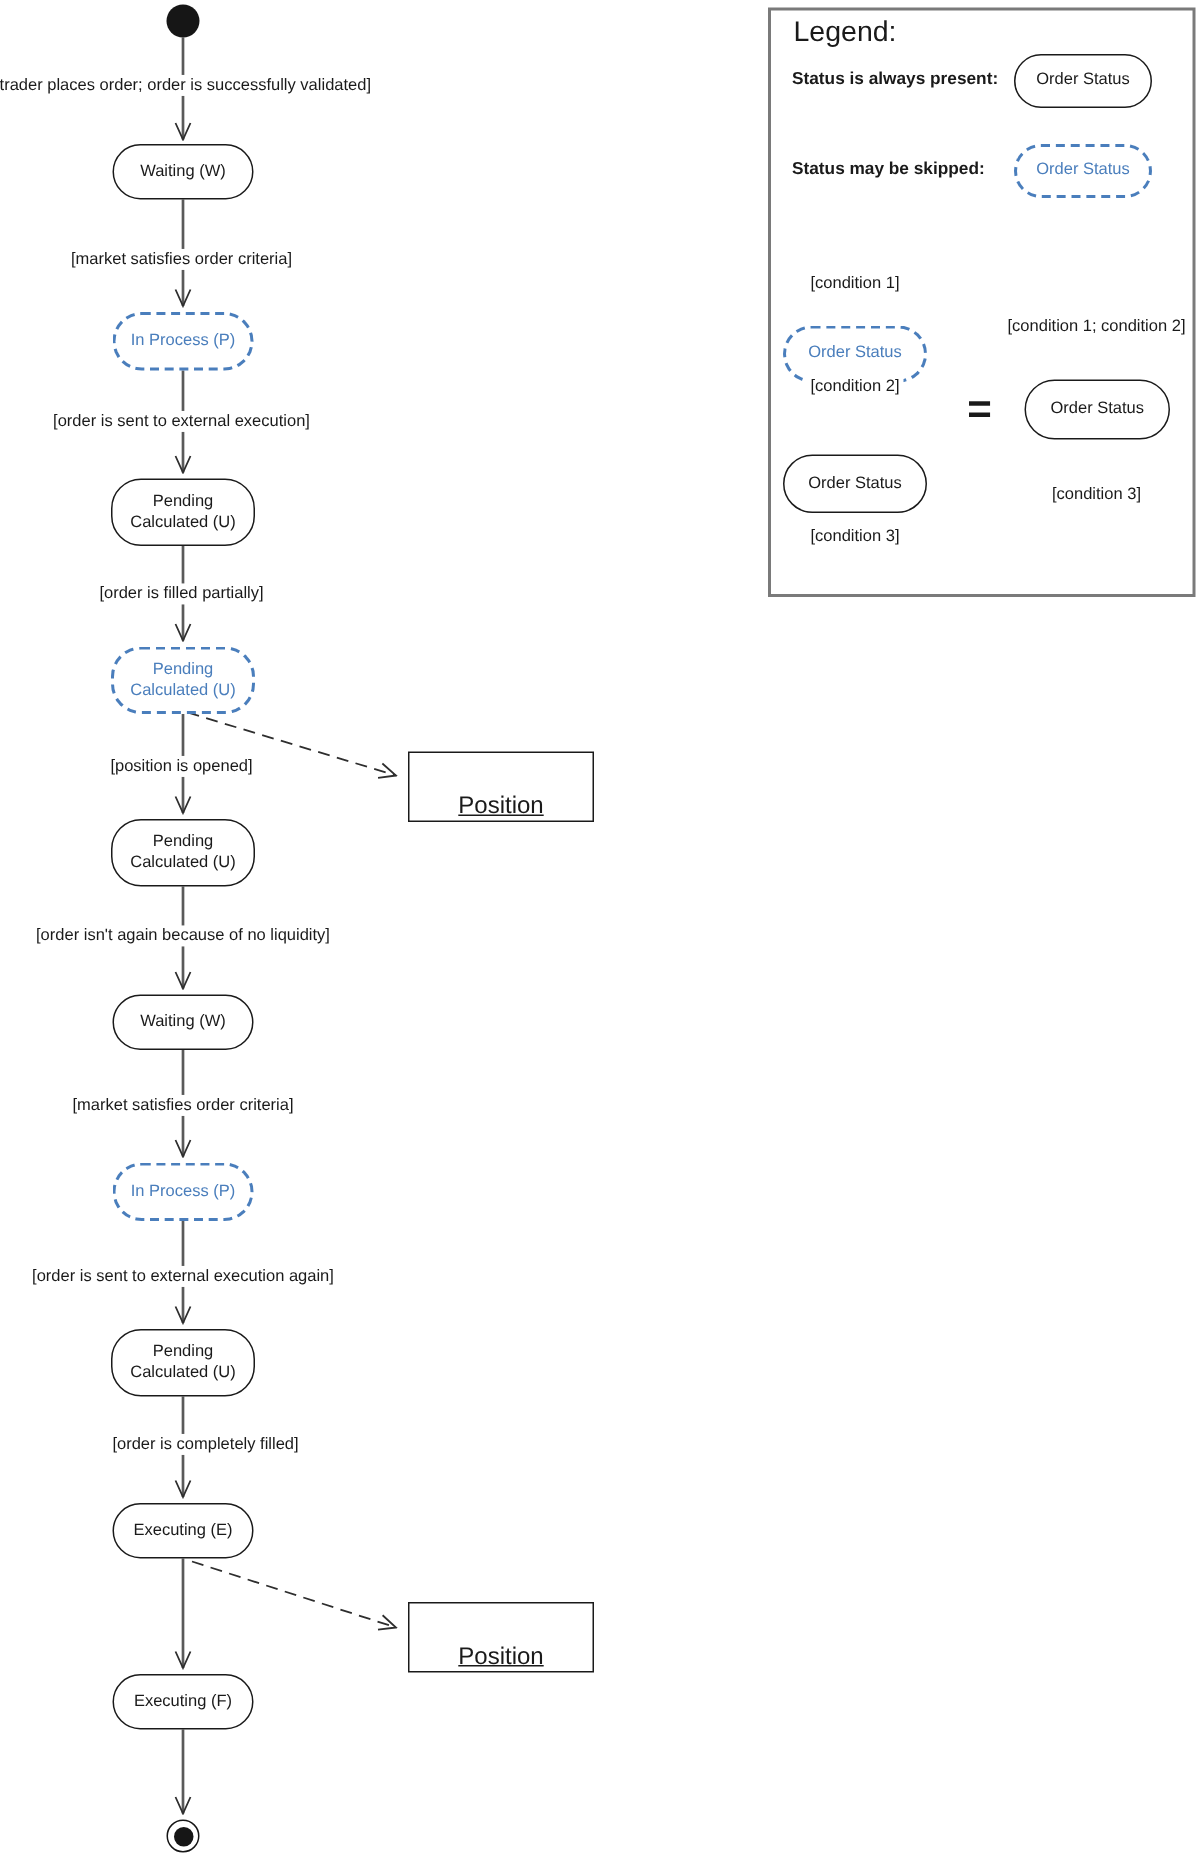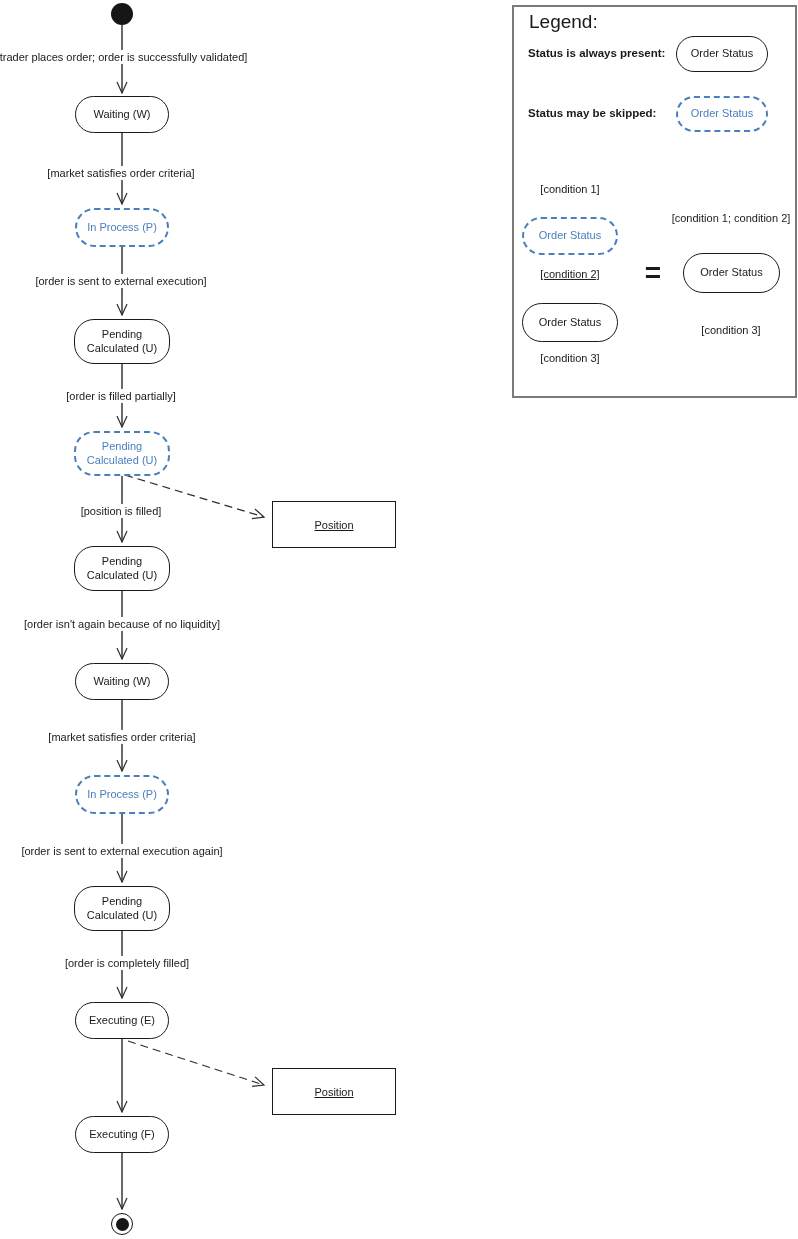--- a/index.html
+++ b/index.html
@@ -7,21 +7,21 @@
     font-family:"Liberation Sans",sans-serif;color:#1a1a1a;overflow:hidden;}
   svg.connectors{position:absolute;left:0;top:0;z-index:1;}
   .state{position:absolute;z-index:2;background:#fff;border:1px solid #1a1a1a;
     border-radius:20px;display:flex;align-items:center;justify-content:center;
     text-align:center;font-size:11px;line-height:1.25;box-sizing:border-box;padding:16px 6px;}
   .state.dashed{border:2px dashed #4a7ebc;color:#4a7ebc;}
   .guard{position:absolute;z-index:3;transform:translate(-50%,-50%);font-size:11px;
     background:#fff;white-space:nowrap;padding:0 3px;text-align:center;line-height:1.28;}
   .guard.multi{white-space:pre-line;}
   .artifact{position:absolute;z-index:2;background:#fff;border:1px solid #1a1a1a;
-    display:flex;align-items:center;justify-content:center;font-size:11px;box-sizing:border-box;}
+    display:flex;align-items:flex-end;justify-content:center;font-size:16px;box-sizing:border-box;}
   .artifact span{text-decoration:underline;}
   .start-node{position:absolute;z-index:2;width:22px;height:22px;border-radius:50%;background:#161616;}
   .end-node{position:absolute;z-index:2;width:22px;height:22px;border-radius:50%;
     border:1.5px solid #161616;box-sizing:border-box;display:flex;align-items:center;justify-content:center;background:#fff;}
   .end-node .dot{width:13px;height:13px;border-radius:50%;background:#161616;}
   #legend-box{position:absolute;left:512px;top:5px;width:285px;height:393px;
     border:2px solid #7a7a7a;box-sizing:border-box;background:#fff;z-index:2;}
   .legend-title{position:absolute;left:529px;top:11px;font-size:19px;z-index:3;}
   .legend-label{position:absolute;font-weight:bold;font-size:11.5px;z-index:3;white-space:nowrap;}
   .equals{position:absolute;transform:translate(-50%,-50%);font-size:28px;font-weight:bold;z-index:3;}
@@ -84,38 +84,38 @@
       <span>Position</span>
     </div>
   <div class="artifact" style="left:272px;top:1068px;width:124px;height:47px;">
       <span>Position</span>
     </div>
 
   <div class="guard" style="left:122px;top:57px;">[trader places order; order is successfully validated]</div>
   <div class="guard" style="left:121px;top:173px;">[market satisfies order criteria]</div>
   <div class="guard" style="left:121px;top:281px;text-align:right;">[order is sent to external execution]</div>
   <div class="guard" style="left:121px;top:396px;">[order is filled partially]</div>
-  <div class="guard" style="left:121px;top:511px;">[position is filled]</div>
+  <div class="guard" style="left:121px;top:511px;">[position is opened]</div>
   <div class="guard" style="left:122px;top:624px;">[order isn't again because of no liquidity]</div>
   <div class="guard" style="left:122px;top:737px;">[market satisfies order criteria]</div>
   <div class="guard" style="left:122px;top:851px;">[order is sent to external execution again]</div>
-  <div class="guard" style="left:127px;top:963px;">[order is completely filled]</div>
+  <div class="guard" style="left:137px;top:963px;">[order is completely filled]</div>
 
   <div id="legend-box"></div>
   <div class="legend-title">Legend:</div>
 
   <div class="legend-label" style="left:528px;top:47px;">Status is always present:</div>
   <div class="state solid" style="left:676px;top:36px;width:92px;height:36px;">Order Status</div>
 
   <div class="legend-label" style="left:528px;top:107px;">Status may be skipped:</div>
   <div class="state dashed" style="left:676px;top:96px;width:92px;height:36px;">Order Status</div>
 
   <div class="guard" style="left:570px;top:189px;">[condition 1]</div>
   <div class="state dashed" style="left:522px;top:217px;width:96px;height:38px;">Order Status</div>
-  <div class="guard" style="left:570px;top:274px;text-decoration:underline;">[condition 2]</div>
+  <div class="guard" style="left:570px;top:258px;">[condition 2]</div>
   <div class="state solid" style="left:522px;top:303px;width:96px;height:39px;">Order Status</div>
   <div class="guard" style="left:570px;top:358px;">[condition 3]</div>
 
   <div class="equals" style="left:653px;top:273px;">=</div>
 
   <div class="guard" style="left:731px;top:218px;">[condition 1; condition 2]</div>
   <div class="state solid" style="left:683px;top:253px;width:97px;height:40px;">Order Status</div>
   <div class="guard" style="left:731px;top:330px;">[condition 3]</div>
 
 </div>

